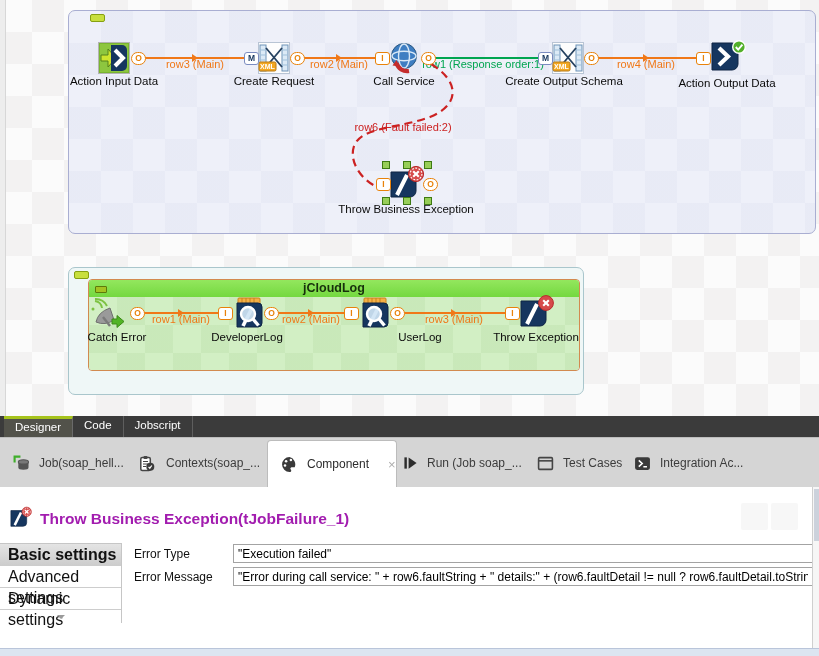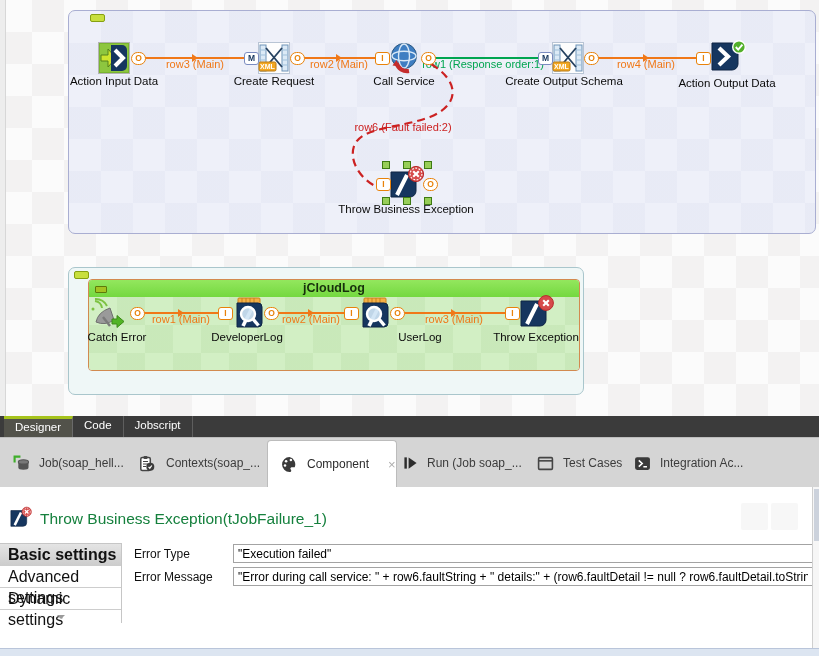--- a/index.html
+++ b/index.html
@@ -56,21 +56,21 @@
   
   .view-strip{position:absolute;left:0;top:437px;width:819px;height:50px;background:#d5d5d5;border-top:1px solid #bdbdbd;box-sizing:border-box;}
   .vtab{position:absolute;top:0;height:50px;display:flex;align-items:center;gap:9px;font-size:12px;color:#3c3c3c;}
   .vtab-active{position:absolute;left:267px;top:2px;width:130px;height:48px;background:#fff;
     border:1px solid #bcbcbc;border-bottom:none;border-radius:4px 4px 0 0;box-sizing:border-box;text-align:right;}
   .vtab-active .inner{position:absolute;left:13px;top:0;height:46px;display:flex;align-items:center;gap:9px;font-size:12px;color:#2c2c2c;}
   .close-x{color:#aeaeae;font-size:13px;margin-left:10px;}
 
   
   .panel{position:absolute;left:0;top:487px;width:819px;height:161px;background:#fff;}
-  .panel-title{position:absolute;left:40px;top:23px;font-size:15.5px;font-weight:normal;color:#15803d;white-space:nowrap;}
+  .panel-title{position:absolute;left:40px;top:23px;font-size:15.5px;font-weight:bold;color:#a21caf;white-space:nowrap;}
   .panel-hdr-icon{position:absolute;left:9px;top:17px;}
   .ghost-btn{position:absolute;top:16px;width:27px;height:27px;background:#f7f7f7;border-radius:2px;}
   .vscroll{position:absolute;right:0;top:0;width:7px;height:161px;background:#f6f6f6;border-left:1px solid #cfcfcf;box-sizing:border-box;}
   .vscroll .thumb{position:absolute;left:1px;top:2px;width:5px;height:52px;background:#ccd2dc;}
 
   .settings-menu{position:absolute;left:0;top:56px;width:122px;border-top:1px solid #c6c6c6;border-right:1px solid #c6c6c6;box-sizing:border-box;background:#fff;}
   .menu-row{height:21px;line-height:21px;padding-left:8px;font-size:16px;color:#111;border-bottom:1px solid #cdcdcd;}
   .menu-row.active{background:linear-gradient(#e4e4e4,#cdcdcd);font-weight:bold;}
   .menu-arrow-row{height:13px;position:relative;}
   .tri-down{position:absolute;left:50%;top:5px;transform:translateX(-50%);width:0;height:0;

